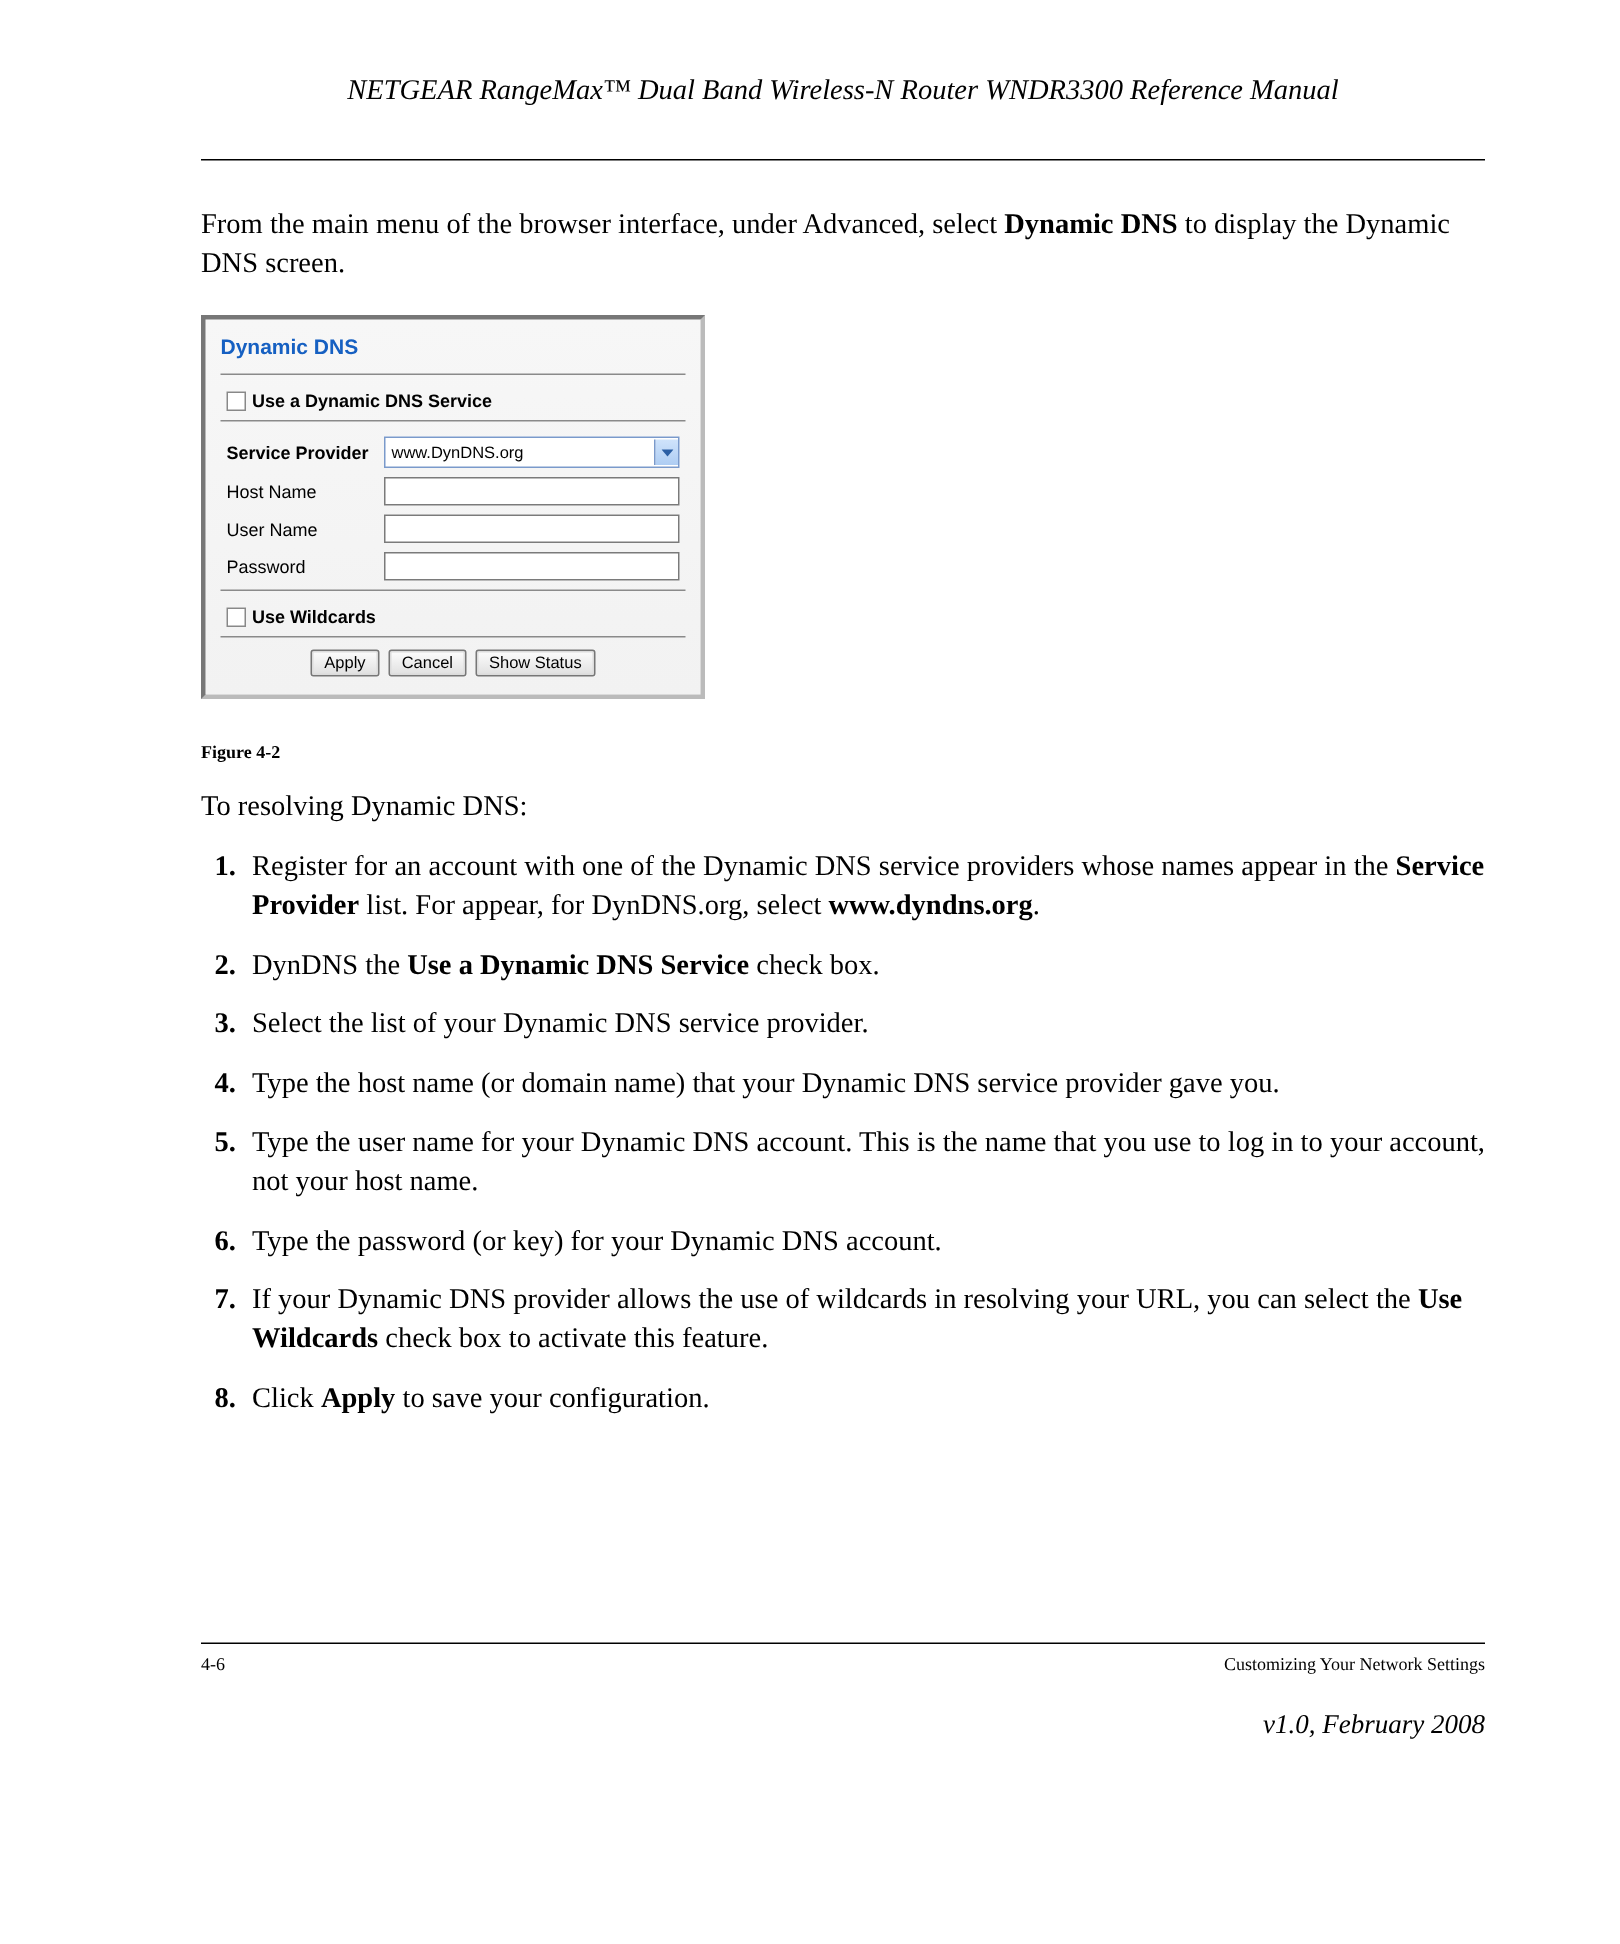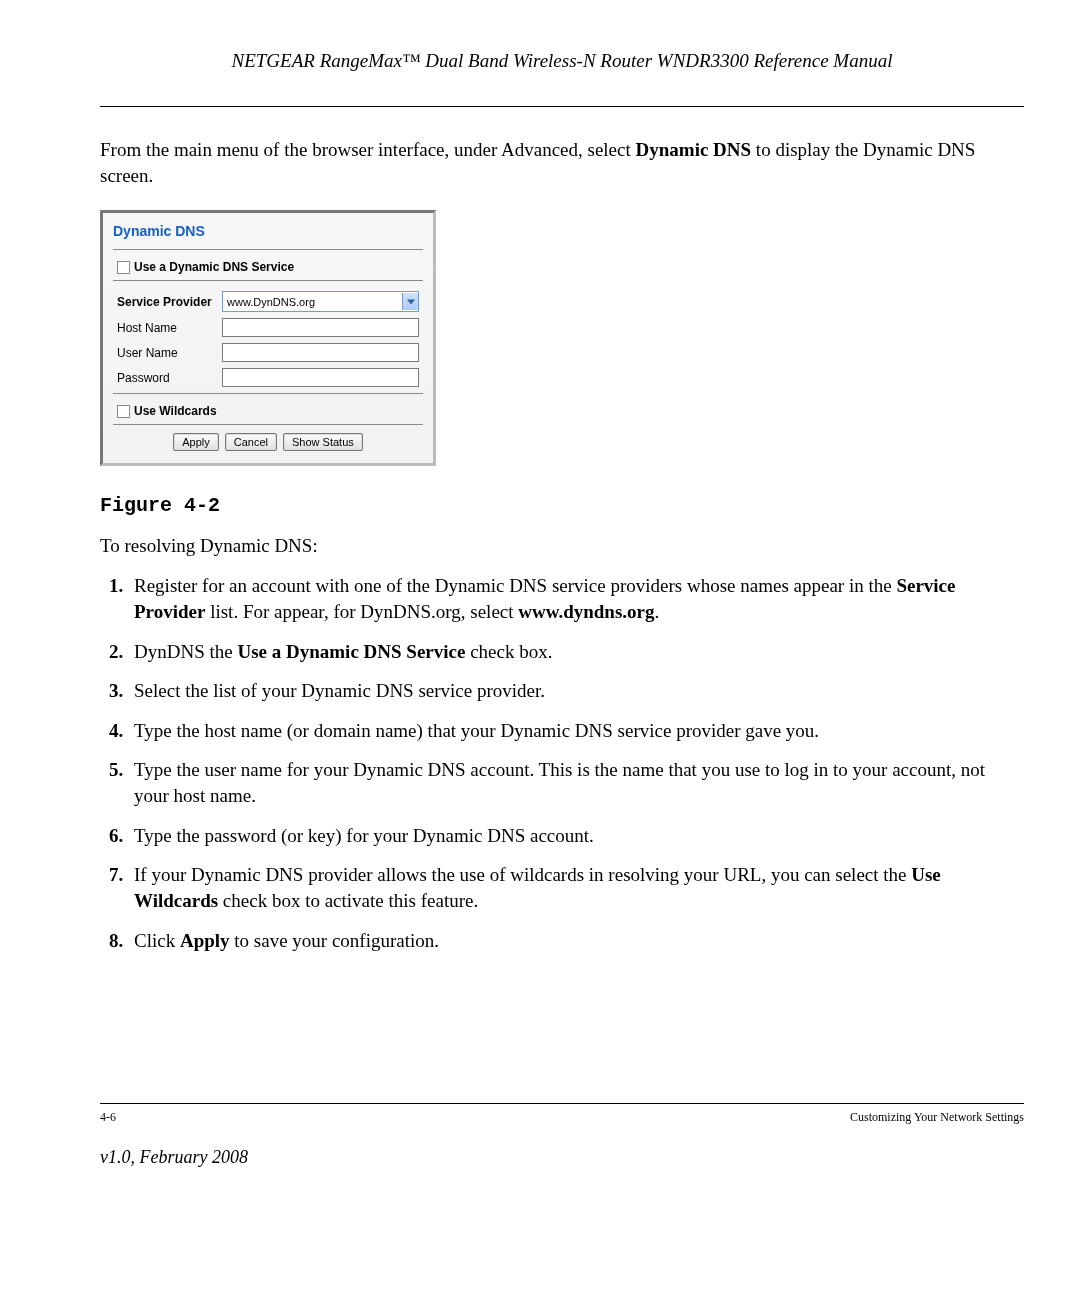--- a/index.html
+++ b/index.html
@@ -5,21 +5,22 @@
   body {
     font-family: "Times New Roman", Times, serif;
     font-size: 19px;
     background: #fff;
     color: #000;
     margin: 0;
     padding: 0;
     width: 1080px;
   }
   .page {
-    padding: 50px 56px 30px 100px;
+    padding: 50px 90px 30px 100px;
+    margin-left: 34px;
   }
   .header {
     font-style: italic;
     text-align: center;
     font-size: 19px;
     padding-bottom: 6px;
     margin-bottom: 28px;
   }
   .header-rule {
     border: none;
@@ -91,23 +92,23 @@
   .btn-row{
     display:flex;gap:6px;justify-content:center;margin-top:4px;
   }
   .btn{
     font-size:11px;border:1px solid #777;background:linear-gradient(#fdfdfd,#e0e0e0);
     padding:2px 8px;border-radius:2px;
     box-shadow: 0 0 0 1px #dcdcdc inset;
   }
 
   .figcap{
-    font-family: Liberation Mono, monospace;
+    font-family: Liberation Serif, serif;
     font-weight:bold;
-    font-size:20px;
+    font-size:12px;
     margin:28px 0 18px 0;
   }
   .subhead{
     margin:0 0 16px 0;
   }
 
   ol.steps{
     margin:0 0 0 18px;
     padding:0;
   }
@@ -120,21 +121,21 @@
     font-weight:bold;
   }
 
   .footer-rule{
     border:none;border-top:1.5px solid #000;margin:150px 0 6px 0;
   }
   .footer{
     display:flex;justify-content:space-between;font-size:12px;
   }
   .version{
-    text-align:left;font-style:italic;font-size:18px;margin-top:22px;
+    text-align:right;font-style:italic;font-size:18px;margin-top:22px;
   }
 </style>
 </head>
 <body>
 
 <div class="page">
   <div class="header">NETGEAR RangeMax™ Dual Band Wireless-N Router WNDR3300 Reference Manual</div>
   <hr class="header-rule">
 
   <p class="intro">

